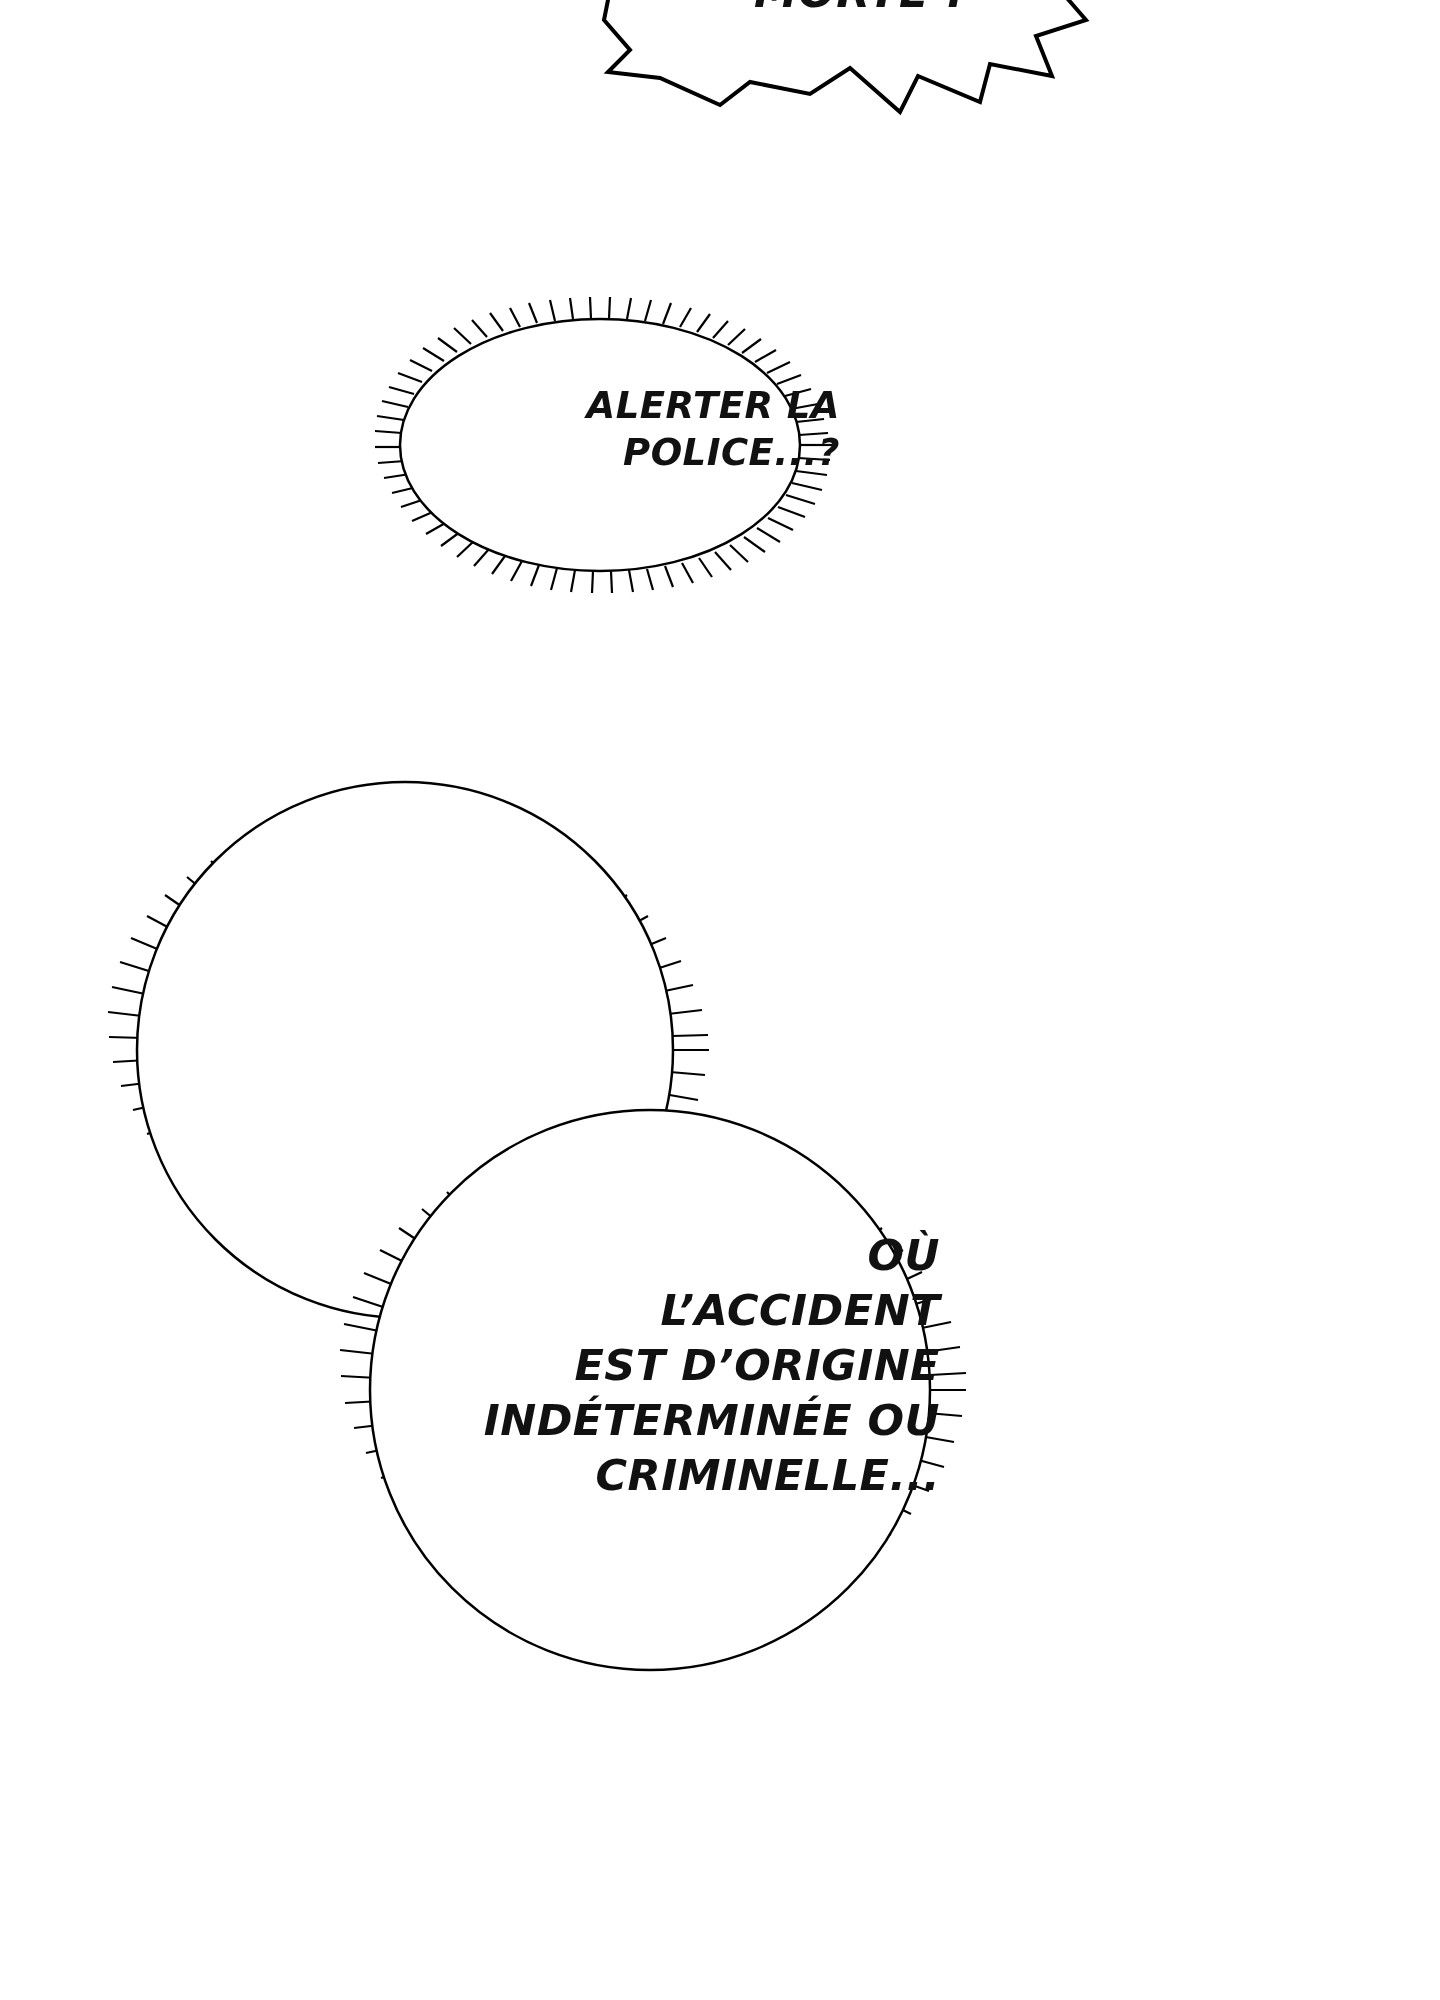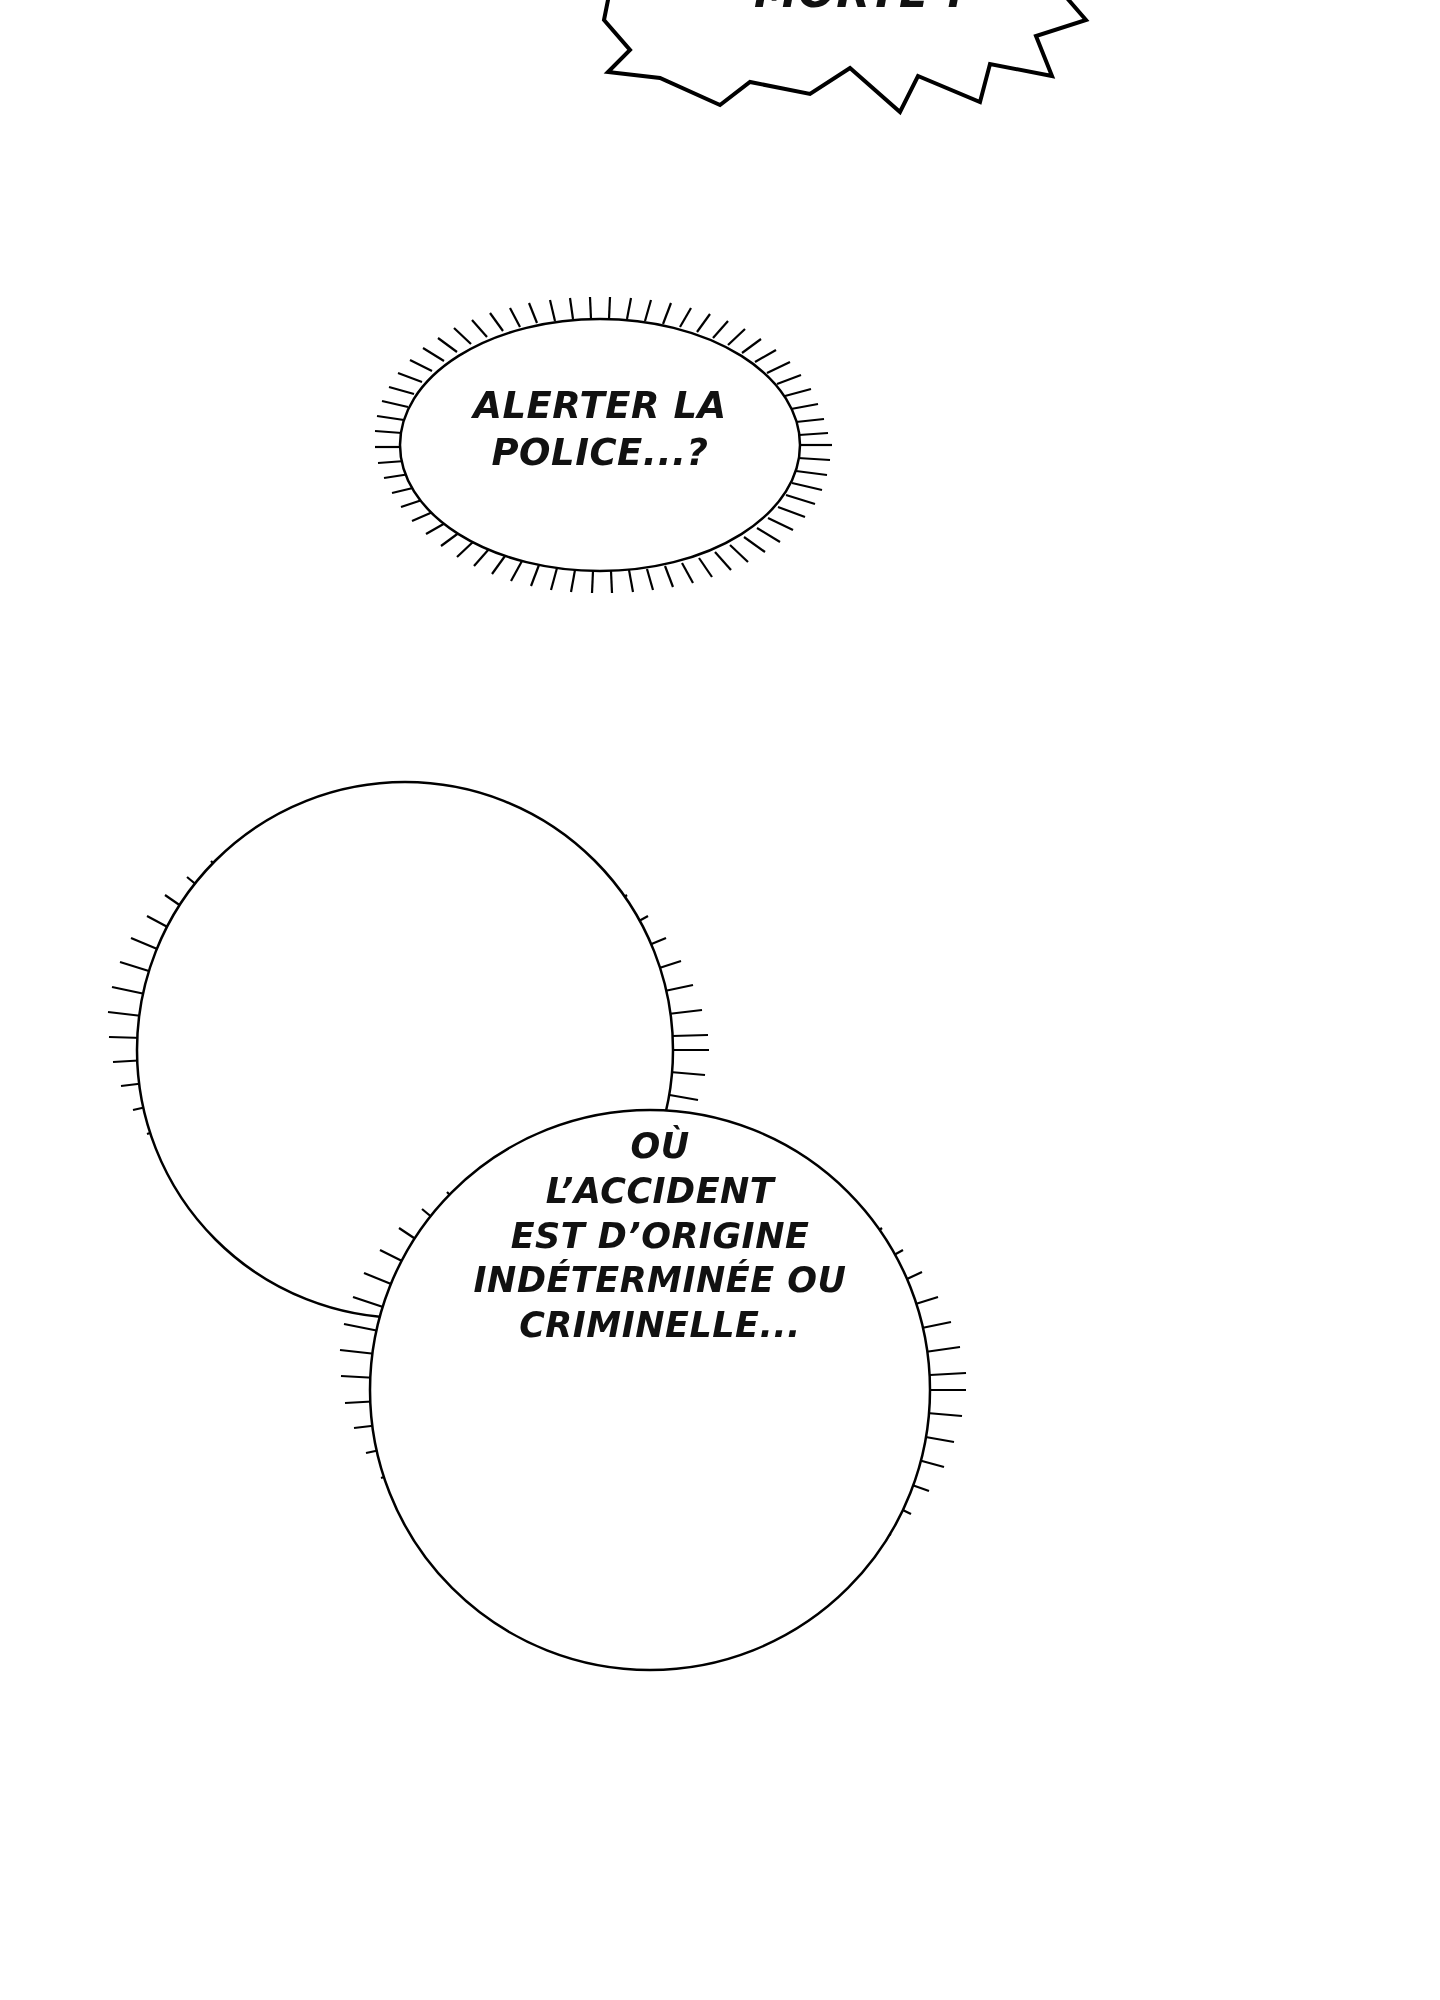--- a/index.html
+++ b/index.html
@@ -17,21 +17,21 @@
 
   .page {
     position: absolute;
     inset: 0;
     background: #ffffff;
   }
 
   
   .bubble-text {
     position: absolute;
-    text-align: center;
+    text-align: right;
     font-family: "DejaVu Sans", sans-serif;
     font-style: italic;
     font-weight: 700;
     color: #111111;
     letter-spacing: 0.5px;
     line-height: 1.28;
     white-space: pre-line;
     z-index: 5;
   }
 
@@ -77,23 +77,23 @@
     left: 120px;
     top: 884px;
     width: 580px;
     font-size: 35px;
     text-align: left;
     padding-left: 50px;
     box-sizing: border-box;
   }
   #text-accident {
     left: 380px;
-    top: 1124px;
+    top: 1228px;
     width: 560px;
-    font-size: 35px;
+    font-size: 43px;
   }
 </style>
 </head>
 <body>
 
 <div class="page">
 
   <div id="shout-bubble">
     <svg viewBox="0 0 500 290" preserveAspectRatio="none" aria-hidden="true">
       <path d="M10,-40 L0,60 L16,110 L4,170 L30,200 L8,222 L60,228

